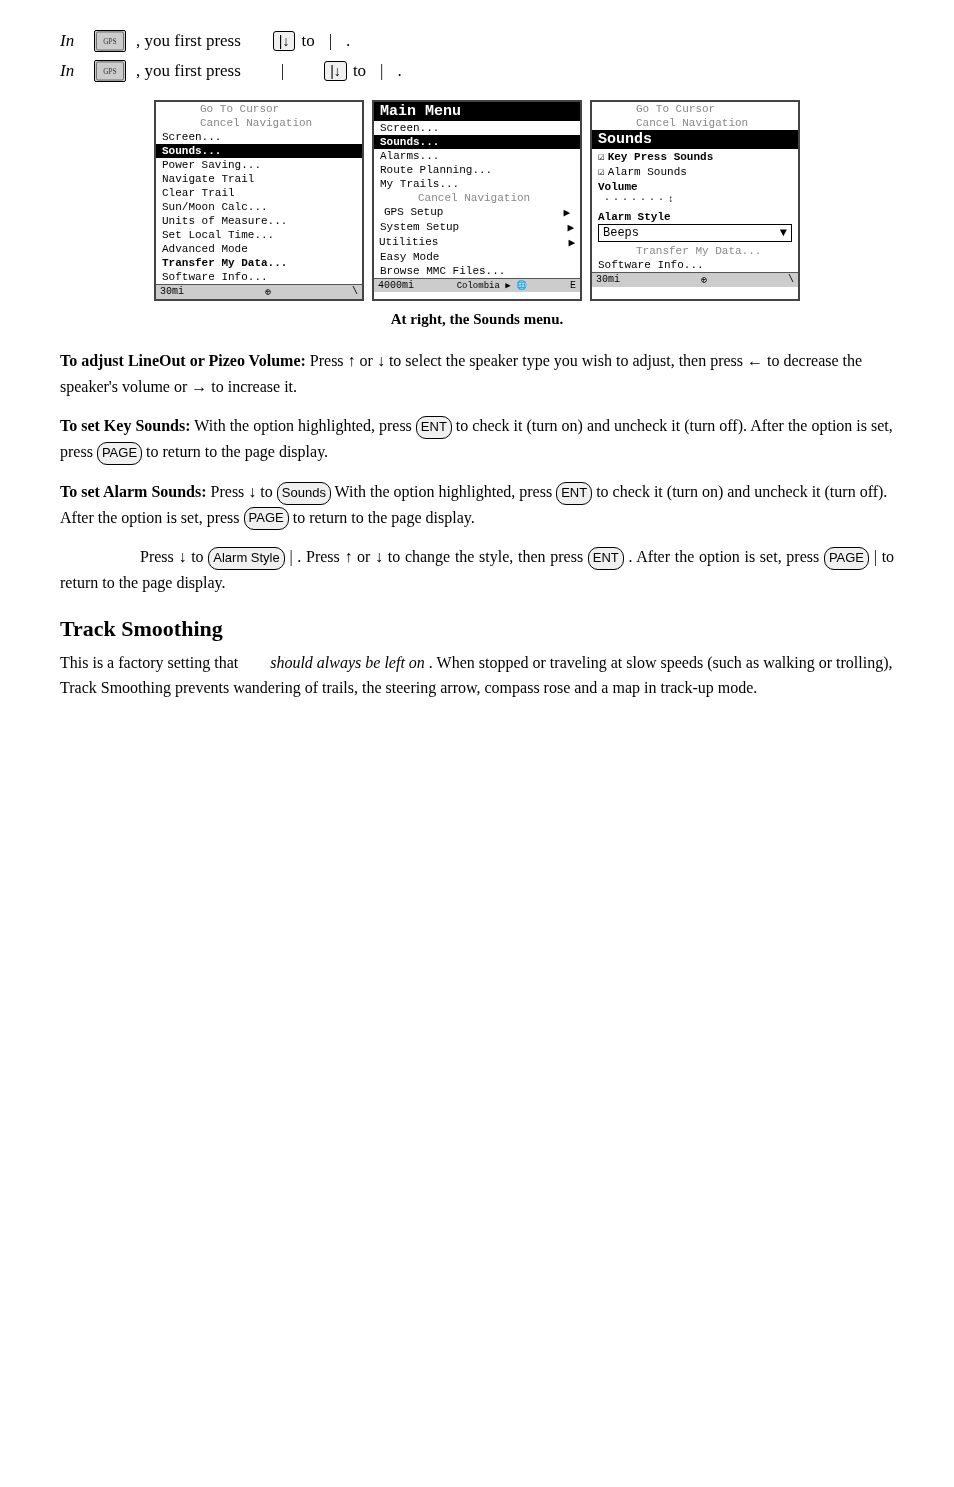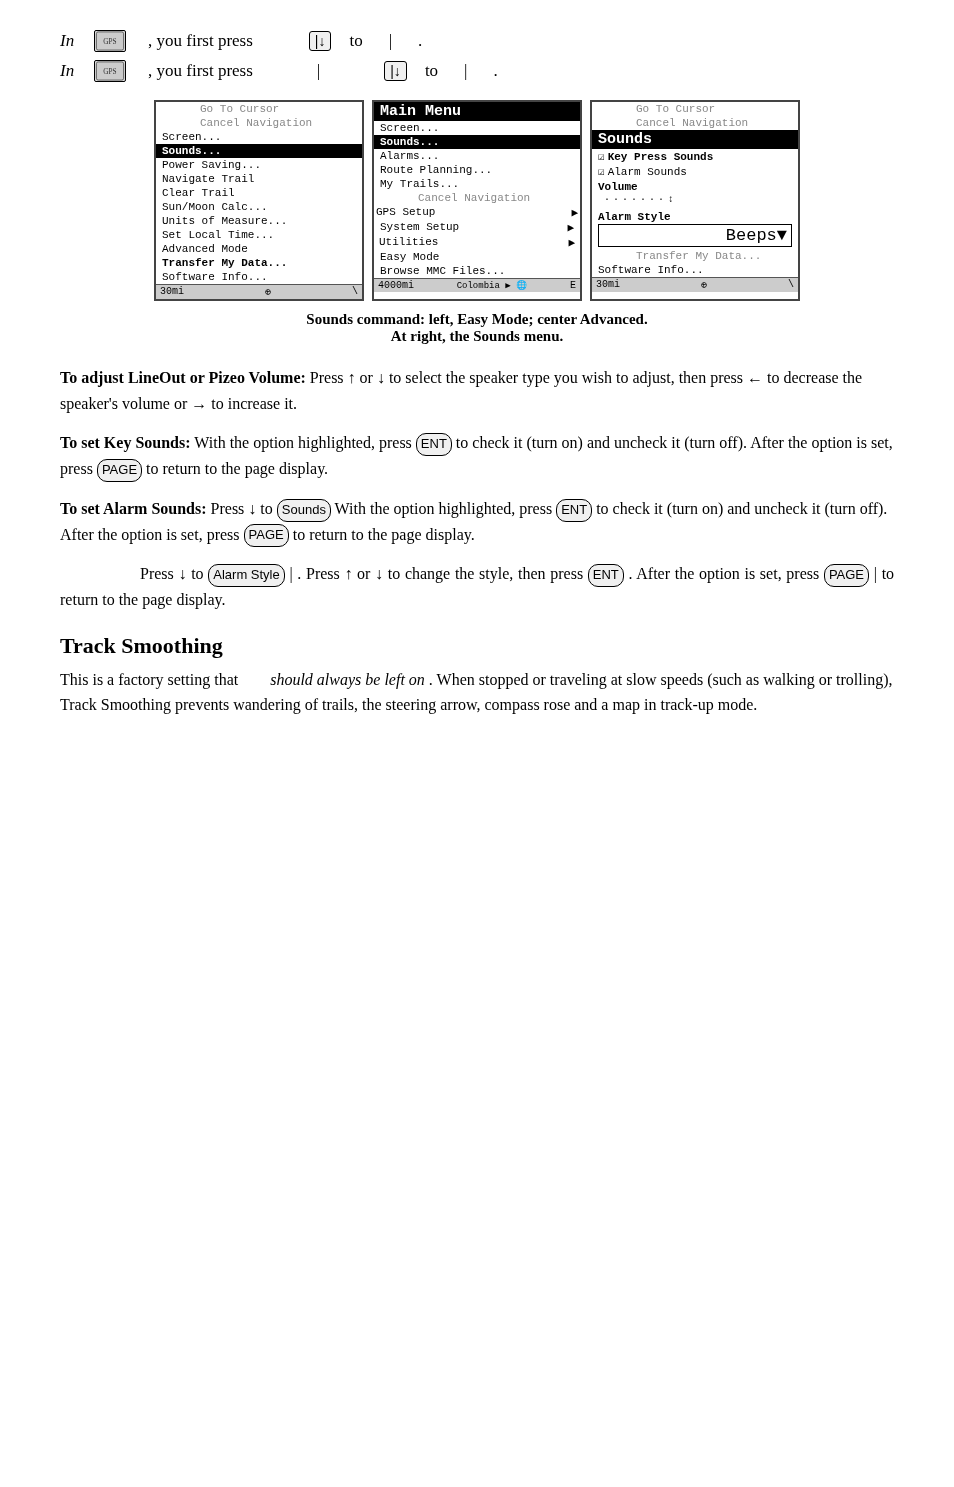--- a/index.html
+++ b/index.html
@@ -21,21 +21,21 @@
     }
 
     .line-row .in-label {
       width: 30px;
       font-style: italic;
     }
 
     .line-row .content {
       display: flex;
       align-items: center;
-      gap: 18px;
+      gap: 6px;
       flex-wrap: nowrap;
     }
 
     .key-icon {
       display: inline-block;
       border: 1px solid #000;
       border-radius: 3px;
       padding: 1px 5px;
       font-size: 14px;
       font-family: Arial, sans-serif;
@@ -124,24 +124,24 @@
     }
 
     .screenshot-box .alarm-style-section {
       padding: 1px 6px;
       font-size: 11px;
     }
 
     .screenshot-box .dropdown-box {
       border: 1px solid #000;
       display: flex;
-      justify-content: flex-end;
+      justify-content: space-between;
       padding: 1px 4px;
       margin: 0 6px;
-      font-size: 17px;
+      font-size: 12px;
       background: #fff;
     }
 
     .caption {
       text-align: center;
       font-size: 15px;
       font-weight: bold;
       margin-bottom: 20px;
     }
 
@@ -255,21 +255,21 @@
   </div>
 
   <div class="screenshot-box">
     <div class="section-header">Main Menu</div>
     <div class="menu-item normal">Screen...</div>
     <div class="menu-item highlight">Sounds...</div>
     <div class="menu-item normal">Alarms...</div>
     <div class="menu-item normal">Route Planning...</div>
     <div class="menu-item normal">My Trails...</div>
     <div class="menu-item grayed">Cancel Navigation</div>
-    <div class="menu-item submenu-arrow" style="display:flex;justify-content:space-between;padding:1px 2px;">
+    <div class="menu-item submenu-arrow" style="display:flex;justify-content:space-between;padding:1px 10px;">
       <span>GPS Setup</span>
       <span>▶</span>
     </div>
     <div class="menu-item submenu-arrow" style="display:flex;justify-content:space-between;padding:1px 6px;">
       <span>System Setup</span>
       <span>▶</span>
     </div>
     <div class="menu-item submenu-arrow" style="display:flex;justify-content:space-between;padding:1px 5px;">
       <span>Utilities</span>
       <span>▶</span>
@@ -322,21 +322,20 @@
     <div class="footer-bar">
       <span>30mi</span>
       <span>⊕</span>
       <span>\</span>
     </div>
   </div>
 
 </div>
 
 <div class="caption">
-  <div>Sounds command: left, Easy Mode; center Advanced.</div>
   <div>At right, the Sounds menu.</div>
 </div>
 
 <div class="para">
   <strong>To adjust LineOut or Pizeo Volume:</strong>
   <span> Press ↑ or ↓ to select the speaker type you wish to adjust, then press ← to decrease the speaker's volume or → to increase it.</span>
 </div>
 
 <div class="para">
   <strong>To set Key Sounds:</strong>

